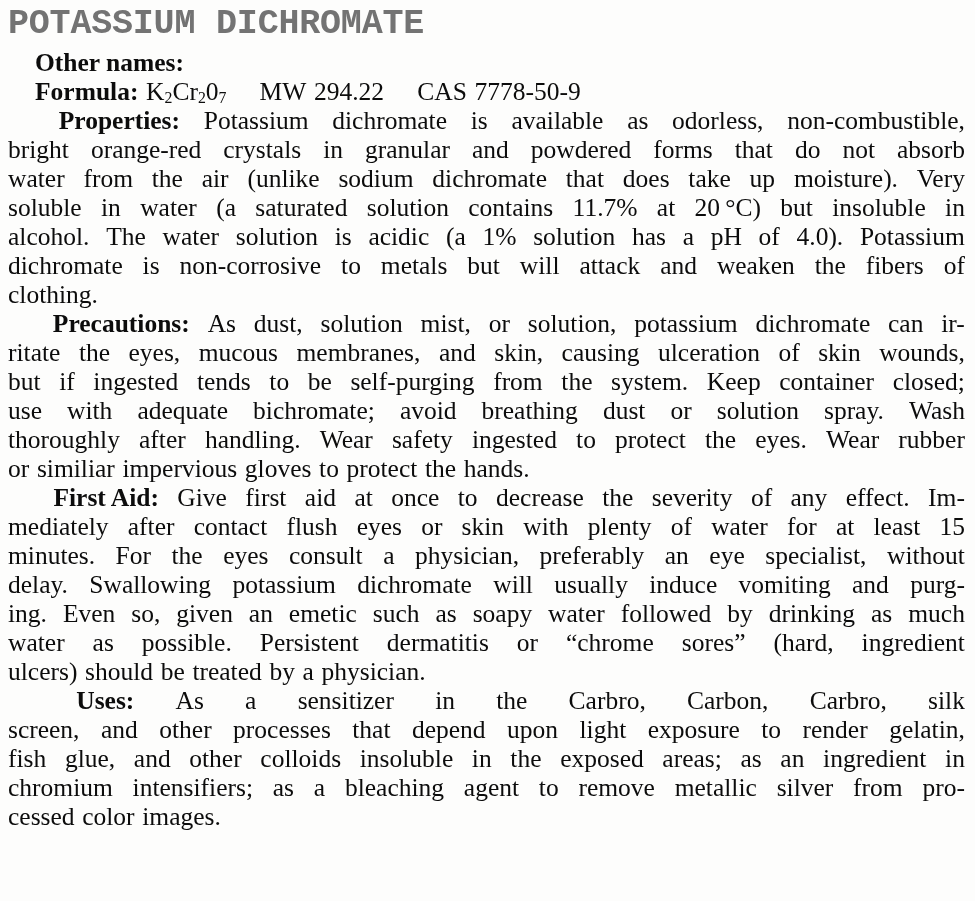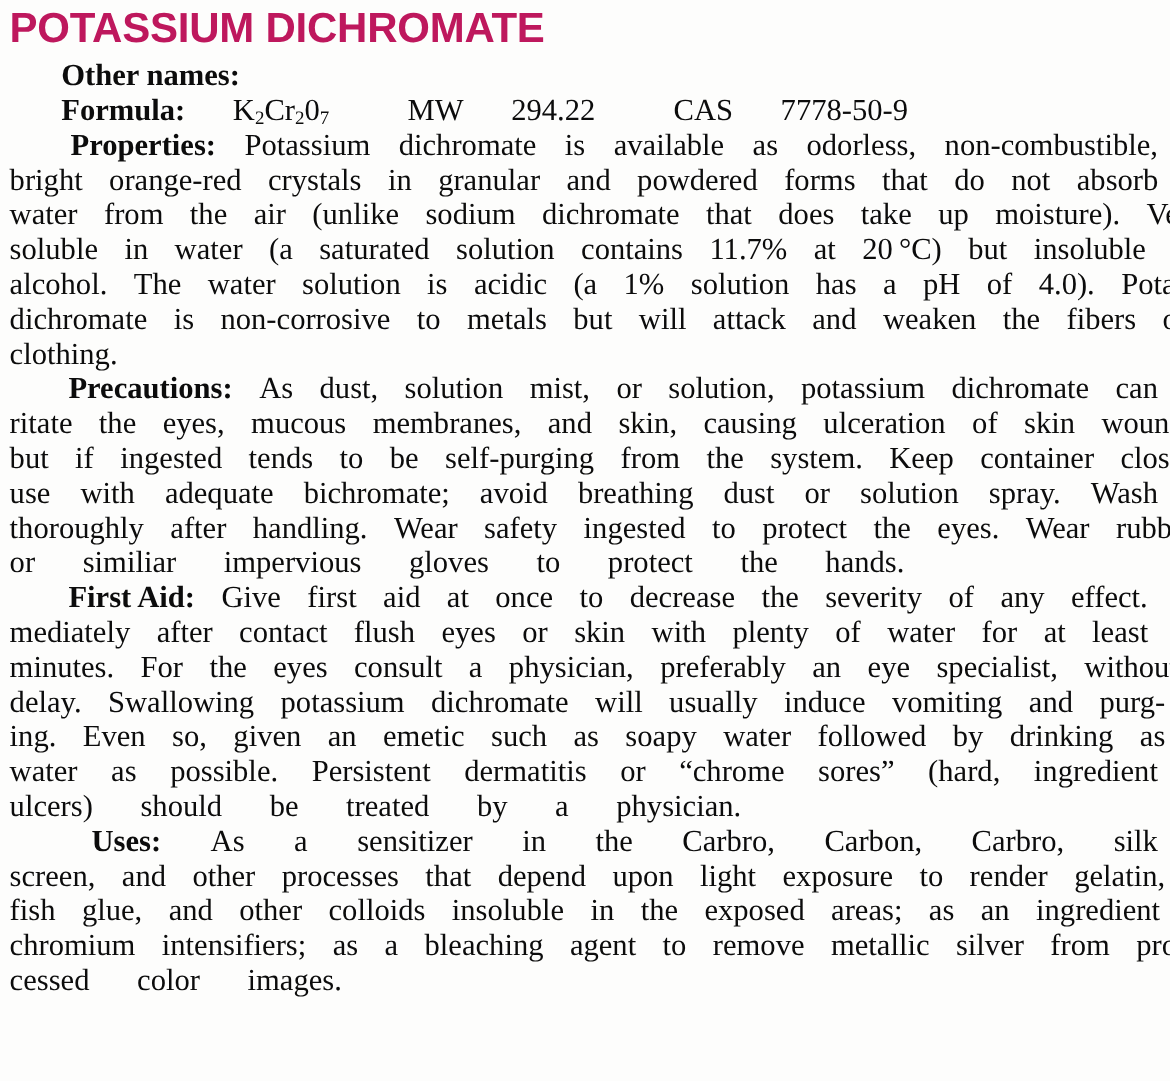--- a/index.html
+++ b/index.html
@@ -20,28 +20,28 @@
     position: relative;
     width: 975px;
     height: 901px;
     background: #fdfdfc;
     padding: 0;
     box-sizing: border-box;
   }
 
   
   .doc-title {
-    font-family: Liberation Sans, sans-serif;
+    font-family: Liberation Mono, monospace;
     font-weight: bold;
     font-size: 35px;
     line-height: 40px;
     letter-spacing: -0.2px;
     margin: 0;
     padding: 4px 0 0 8px;
-    color: #be185d;
+    color: #737373;
     white-space: nowrap;
   }
 
   
   .body-block {
     padding: 0 10px 0 8px;
     margin-top: 4px;
   }
 
   
@@ -55,28 +55,26 @@
     line-height: 29px;
     height: 29px;
     white-space: pre;
     align-items: baseline;
     color: #0c0c0c;
   }
 
   
   .line.justify {
     justify-content: space-between;
-    gap: 22px;
   }
   .line.justify > .w { flex: 0 0 auto; }
 
   
   .line.flush {
     justify-content: flex-start;
-    gap: 16px;
   }
 
   
   .line .indent {
     flex: 0 0 auto;
     width: 27px;
   }
 
   .lbl {
     font-weight: bold;

